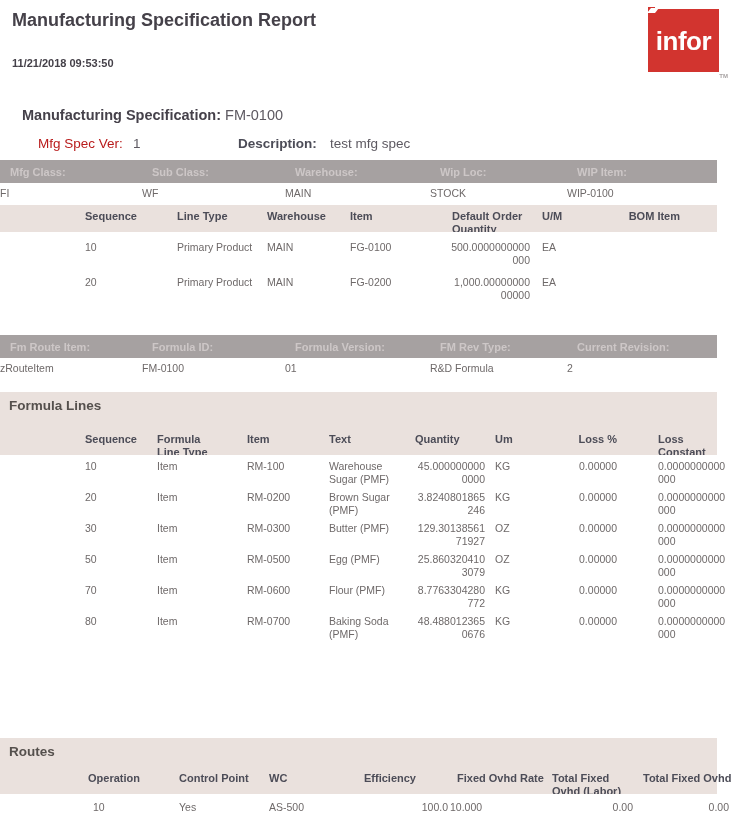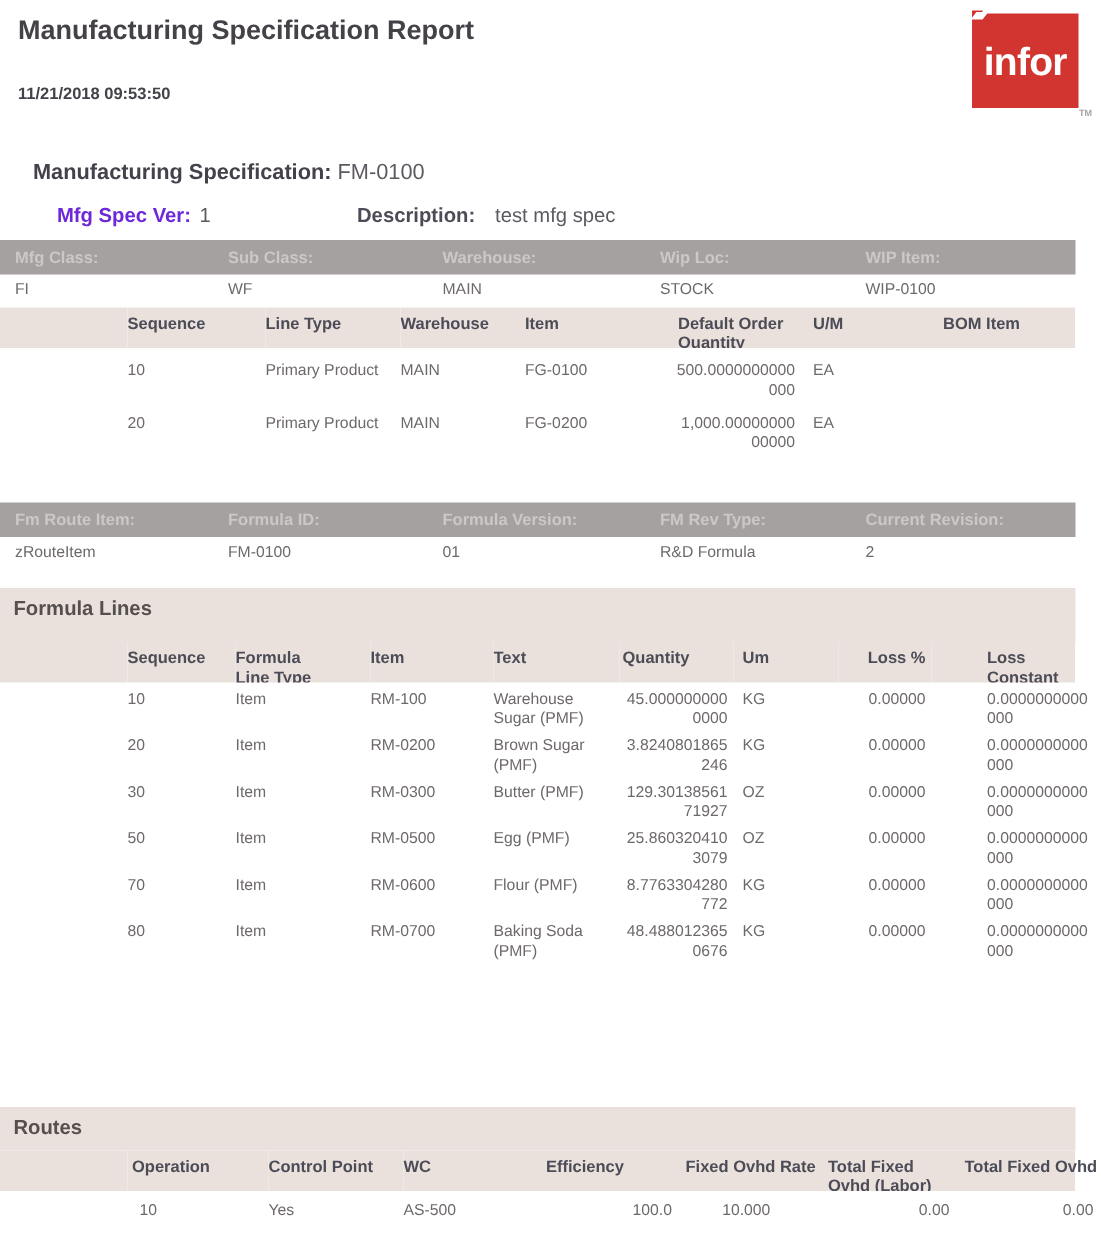--- a/index.html
+++ b/index.html
@@ -14,31 +14,31 @@
           display:flex; align-items:center; justify-content:center; }
   .logo-text { position:relative; font-size:26px; font-weight:bold; color:#fff; letter-spacing:-0.5px; line-height:1; }
   .dot-cover { position:absolute; left:0px; top:-2px; width:7px; height:8px; background:#d2342f; }
   .accent-tick { position:absolute; left:1px; top:-1px; width:8px; height:5px; background:#fff; transform:skewX(-38deg); }
   .logo-tm { position:absolute; right:-9px; bottom:-7px; font-size:6px; font-weight:bold; color:#a8a3a3; }
 
   
   .spec-line { position:absolute; left:22px; top:107px; font-size:14.5px; color:#5d5961; }
   .spec-line .lbl { font-weight:bold; color:#45414a; }
   .ver-line { position:absolute; left:0; top:136px; width:734px; font-size:13.5px; color:#5d5961; }
-  .ver-line .ver-lbl { position:absolute; left:38px; font-weight:bold; color:#6d28d9; }
+  .ver-line .ver-lbl { position:absolute; left:38px; font-weight:normal; color:#b91c1c; }
   .ver-line .ver-val { position:absolute; left:133px; }
   .ver-line .desc-lbl { position:absolute; left:238px; font-weight:bold; color:#4c4c57; }
   .ver-line .desc-val { position:absolute; left:330px; }
 
   
   .bar { position:absolute; left:0; width:717px; height:23px; background:#a6a1a1;
          display:grid; grid-template-columns:142px 143px 145px 137px auto; align-items:center; padding-left:10px; }
   .bar .bar-label { font-size:11px; font-weight:bold; color:#cdc7c7; }
   .bar-values { position:absolute; left:0; width:717px;
-         display:grid; grid-template-columns:142px 143px 145px 137px auto; padding-left:10px; padding-top:4px; }
+         display:grid; grid-template-columns:142px 143px 145px 137px auto; padding-left:0; padding-top:4px; }
   .bar-values .bar-value { font-size:10.5px; color:#6e6969; }
   .bar1 { top:160px; } .vals1 { top:183px; }
   .bar2 { top:335px; } .vals2 { top:358px; }
 
   
   .section { position:absolute; left:0; width:734px; }
   .sec-orders { top:205px; } .sec-formula { top:392px; } .sec-routes { top:738px; }
   .section-title-wrap { background:#eae1dd; width:717px; padding:5px 0 5px 9px; }
   .sec-formula .section-title-wrap { padding-bottom:14px; }
   .sec-routes .section-title-wrap { padding-bottom:7px; }
@@ -67,21 +67,21 @@
   .t-formula .c-um { padding-left:6px; }
   .t-formula .c-loss-td, .t-formula .c-loss-th { text-align:right; padding-right:4px; }
   .t-formula .c-lc-td { padding-left:37px; padding-right:6px; word-break:break-all; }
   .t-formula .c-lc-th { padding-left:37px; }
 
   
   .t-routes .c-op-th { padding-left:3px; }
   .t-routes .c-op-td { padding-left:8px; }
   .t-routes .c-eff-td { text-align:right; padding-right:2px; }
   .t-routes .c-rate-th { padding-left:7px; }
-  .t-routes .c-rate-td { text-align:center; padding-right:1px; }
+  .t-routes .c-rate-td { text-align:left; padding-right:1px; }
   .t-routes .c-tfl-th { padding-left:6px; }
   .t-routes .c-tfl-td { text-align:right; padding-right:1px; }
   .t-routes .c-tf-th { padding-left:9px; }
   .t-routes .c-tf-td { text-align:right; padding-right:5px; }
 </style>
 </head>
 <body>
 
 <div class="page">
 

